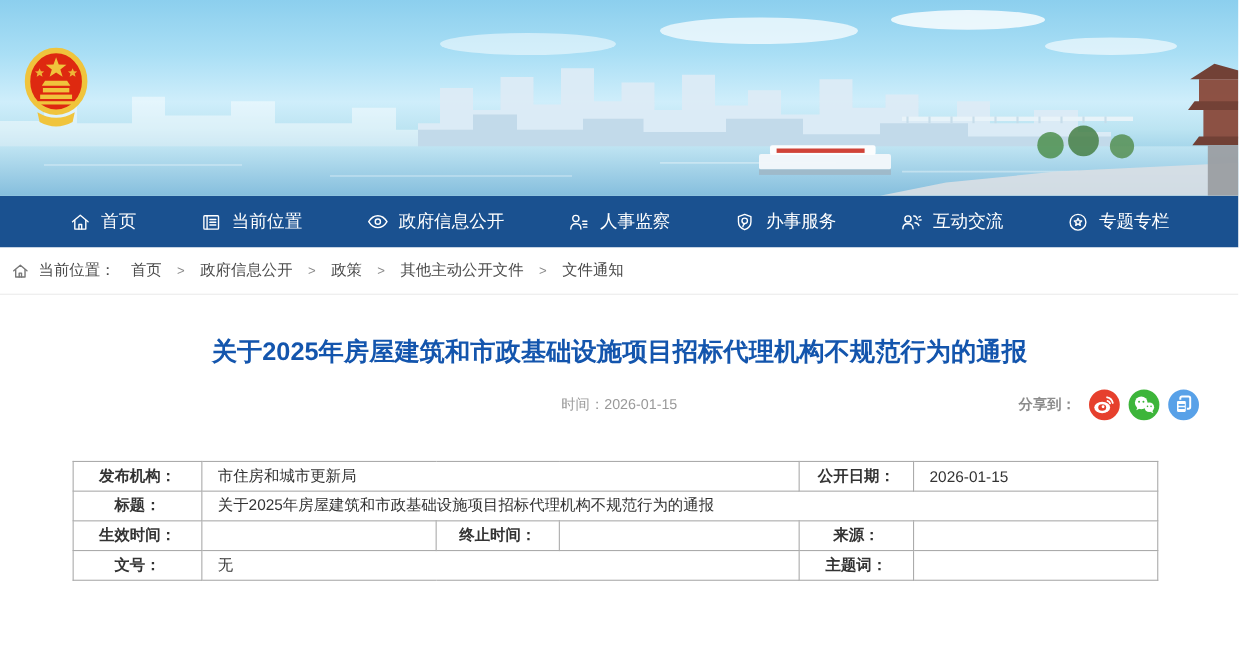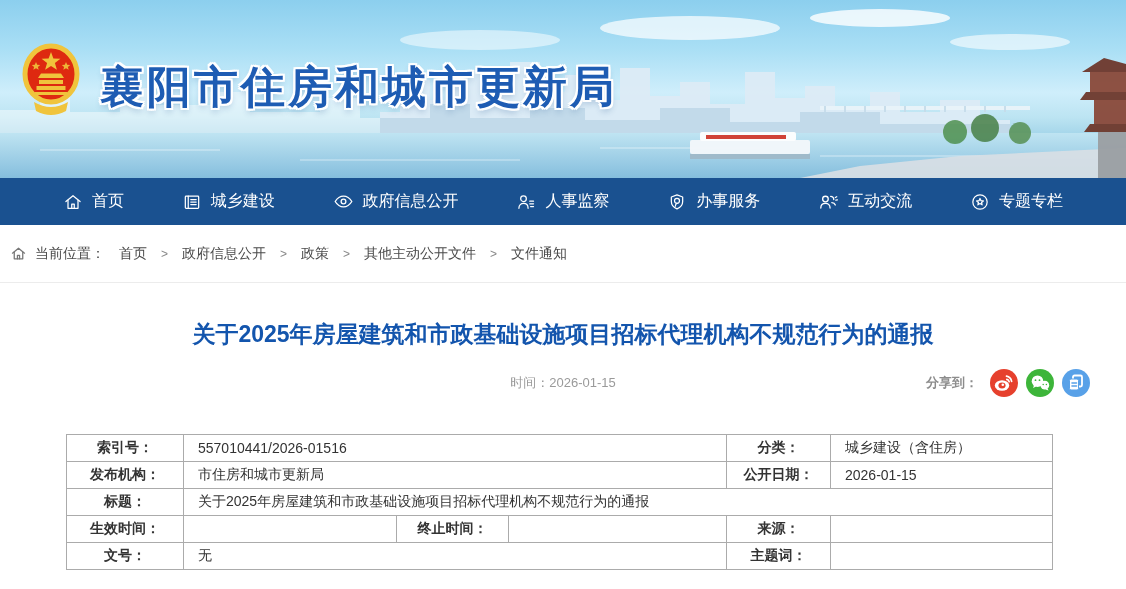--- a/index.html
+++ b/index.html
@@ -16,21 +16,21 @@
     text-shadow:-2px -2px 0 #fff,2px -2px 0 #fff,-2px 2px 0 #fff,2px 2px 0 #fff,
       -2px 0 0 #fff,2px 0 0 #fff,0 -2px 0 #fff,0 2px 0 #fff,0 4px 6px rgba(30,80,140,.30); }
 
   
   .nav { display:flex; align-items:center; justify-content:space-around;
     height:47px; padding:0 34px; background:#1a5190; }
   .nav-item { display:flex; align-items:center; gap:9px; color:#fff; font-size:16px; cursor:pointer; white-space:nowrap; }
   .nav-item svg { display:block; }
 
   
-  .breadcrumb { display:flex; align-items:center; height:58px; padding-left:10px;
+  .breadcrumb { display:flex; align-items:center; height:43px; padding-left:10px;
     background:#fff; border-bottom:1px solid #ececec; font-size:14px; color:#4a4a4a; }
   .breadcrumb .crumb-home { margin-right:8px; }
   .breadcrumb .loc-label { margin-right:14px; }
   .breadcrumb a { color:#4a4a4a; text-decoration:none; cursor:pointer; }
   .breadcrumb .sep { margin:0 14px; color:#888; font-size:12px; }
 
   
   .article-title { margin:36px 40px 0; text-align:center; font-size:23px; font-weight:bold; color:#1355ad; }
   .meta-row { position:relative; margin-top:18px; height:30px; }
   .meta-time { text-align:center; line-height:30px; font-size:13px; color:#9a9a9a; }
@@ -105,41 +105,40 @@
       <polygon points="29,10 31.4,16.6 38.4,16.8 32.9,21.1 34.9,27.8 29,23.9 23.1,27.8 25.1,21.1 19.6,16.8 26.6,16.6" fill="#f0c43c"></polygon>
       <polygon points="14,20 15.2,22.8 18.2,23 15.9,24.9 16.7,27.8 14,26.2 11.3,27.8 12.1,24.9 9.8,23 12.8,22.8" fill="#f0c43c" opacity="0.9"></polygon>
       <polygon points="44,20 45.2,22.8 48.2,23 45.9,24.9 46.7,27.8 44,26.2 41.3,27.8 42.1,24.9 39.8,23 42.8,22.8" fill="#f0c43c" opacity="0.9"></polygon>
       <polygon points="29,36 42,36 39,31.5 19,31.5 16,36" fill="#f0c43c"></polygon>
       <rect x="17" y="38" width="24" height="4" fill="#f0c43c"></rect>
       <rect x="14.5" y="44" width="29" height="4" fill="#f0c43c"></rect>
       <rect x="12.5" y="50" width="33" height="3" fill="#f0c43c"></rect>
       <path d="M12 60 Q29 70 46 60 L44 69 Q29 77 14 69 Z" fill="#f0c43c"></path>
     </svg>
 
-    <div class="site-title">襄阳市住房和城市更新局</div>
   </div>
 
   <div class="nav">
     <div class="nav-item">
       <svg width="20" height="20" viewBox="0 0 24 24" fill="none" stroke="#fff" stroke-width="1.5" stroke-linecap="round" stroke-linejoin="round">
           <path d="M3.5 11.5 L12 4.5 L20.5 11.5"></path>
           <path d="M6 10 V19.5 H18 V10"></path>
           <path d="M10.5 19.5 V14.5 H13.5 V19.5"></path>
         </svg>
       <span>首页</span>
     </div>
     <div class="nav-item">
       <svg width="20" height="20" viewBox="0 0 24 24" fill="none" stroke="#fff" stroke-width="1.5" stroke-linecap="round" stroke-linejoin="round">
           <rect x="4" y="5" width="16" height="14.5" rx="1"></rect>
           <path d="M7.5 5 V19.5"></path>
           <path d="M10.5 9 H17"></path>
           <path d="M10.5 12 H17"></path>
           <path d="M10.5 15 H17"></path>
         </svg>
-      <span>城乡建设</span>
+      <span>当前位置</span>
     </div>
     <div class="nav-item">
       <svg width="21" height="21" viewBox="0 0 24 24" fill="none" stroke="#fff" stroke-width="1.5" stroke-linecap="round" stroke-linejoin="round">
           <path d="M2.5 12 C5.5 7 9 5.8 12 5.8 S18.5 7 21.5 12 C18.5 17 15 18.2 12 18.2 S5.5 17 2.5 12 Z"></path>
           <circle cx="12" cy="12" r="2.7"></circle>
         </svg>
       <span>政府信息公开</span>
     </div>
     <div class="nav-item">
       <svg width="20" height="20" viewBox="0 0 24 24" fill="none" stroke="#fff" stroke-width="1.5" stroke-linecap="round" stroke-linejoin="round">
@@ -239,26 +238,20 @@
     <colgroup>
         <col style="width:117px">
         <col style="width:213px">
         <col style="width:112px">
         <col style="width:218px">
         <col style="width:104px">
         <col style="width:222px">
       </colgroup>
     <tbody>
       <tr>
-        <td class="lbl">索引号：</td>
-        <td class="val" colspan="3">557010441/2026-01516</td>
-        <td class="lbl">分类：</td>
-        <td class="val">城乡建设（含住房）</td>
-      </tr>
-      <tr>
         <td class="lbl">发布机构：</td>
         <td class="val" colspan="3">市住房和城市更新局</td>
         <td class="lbl">公开日期：</td>
         <td class="val">2026-01-15</td>
       </tr>
       <tr>
         <td class="lbl">标题：</td>
         <td class="val" colspan="5">关于2025年房屋建筑和市政基础设施项目招标代理机构不规范行为的通报</td>
       </tr>
       <tr>

